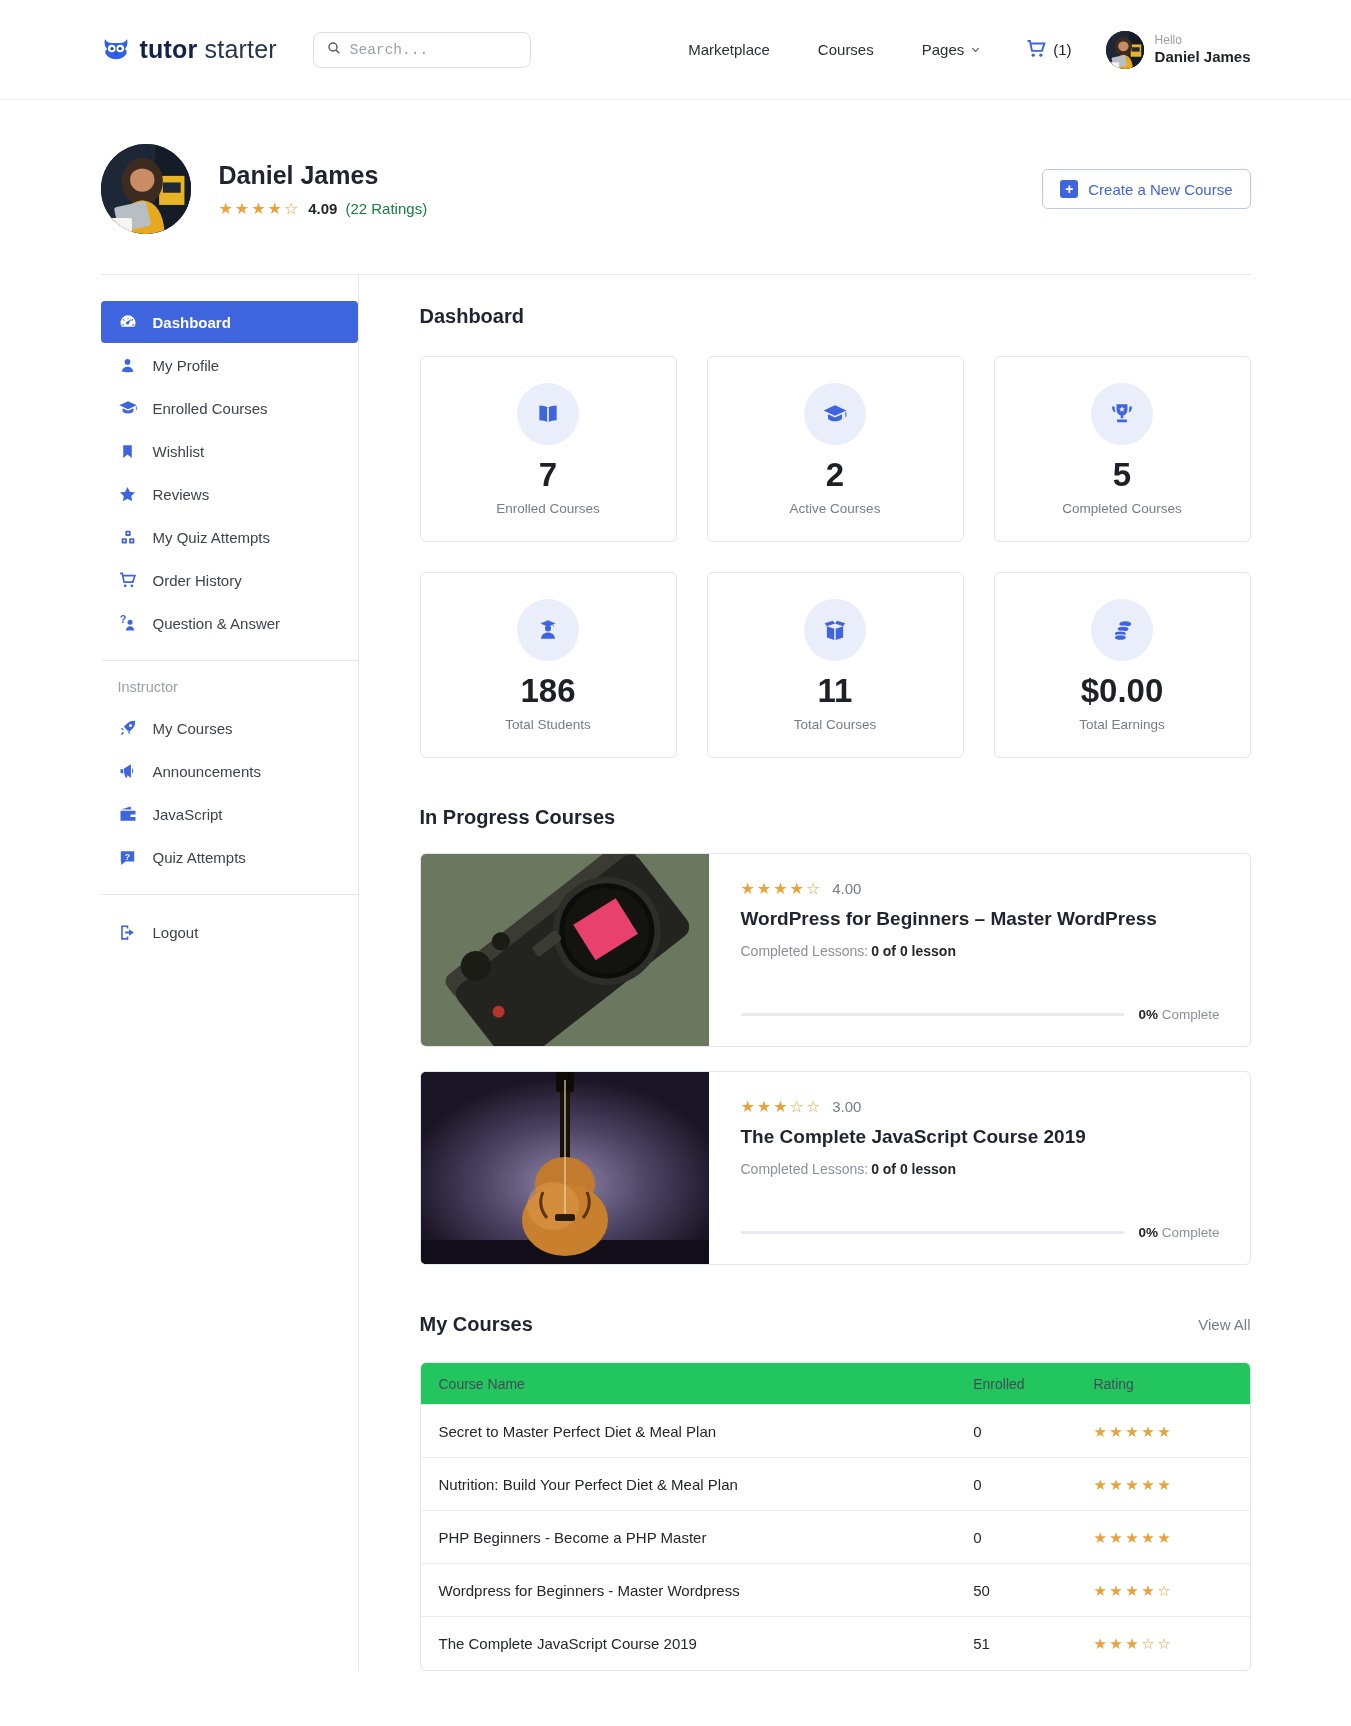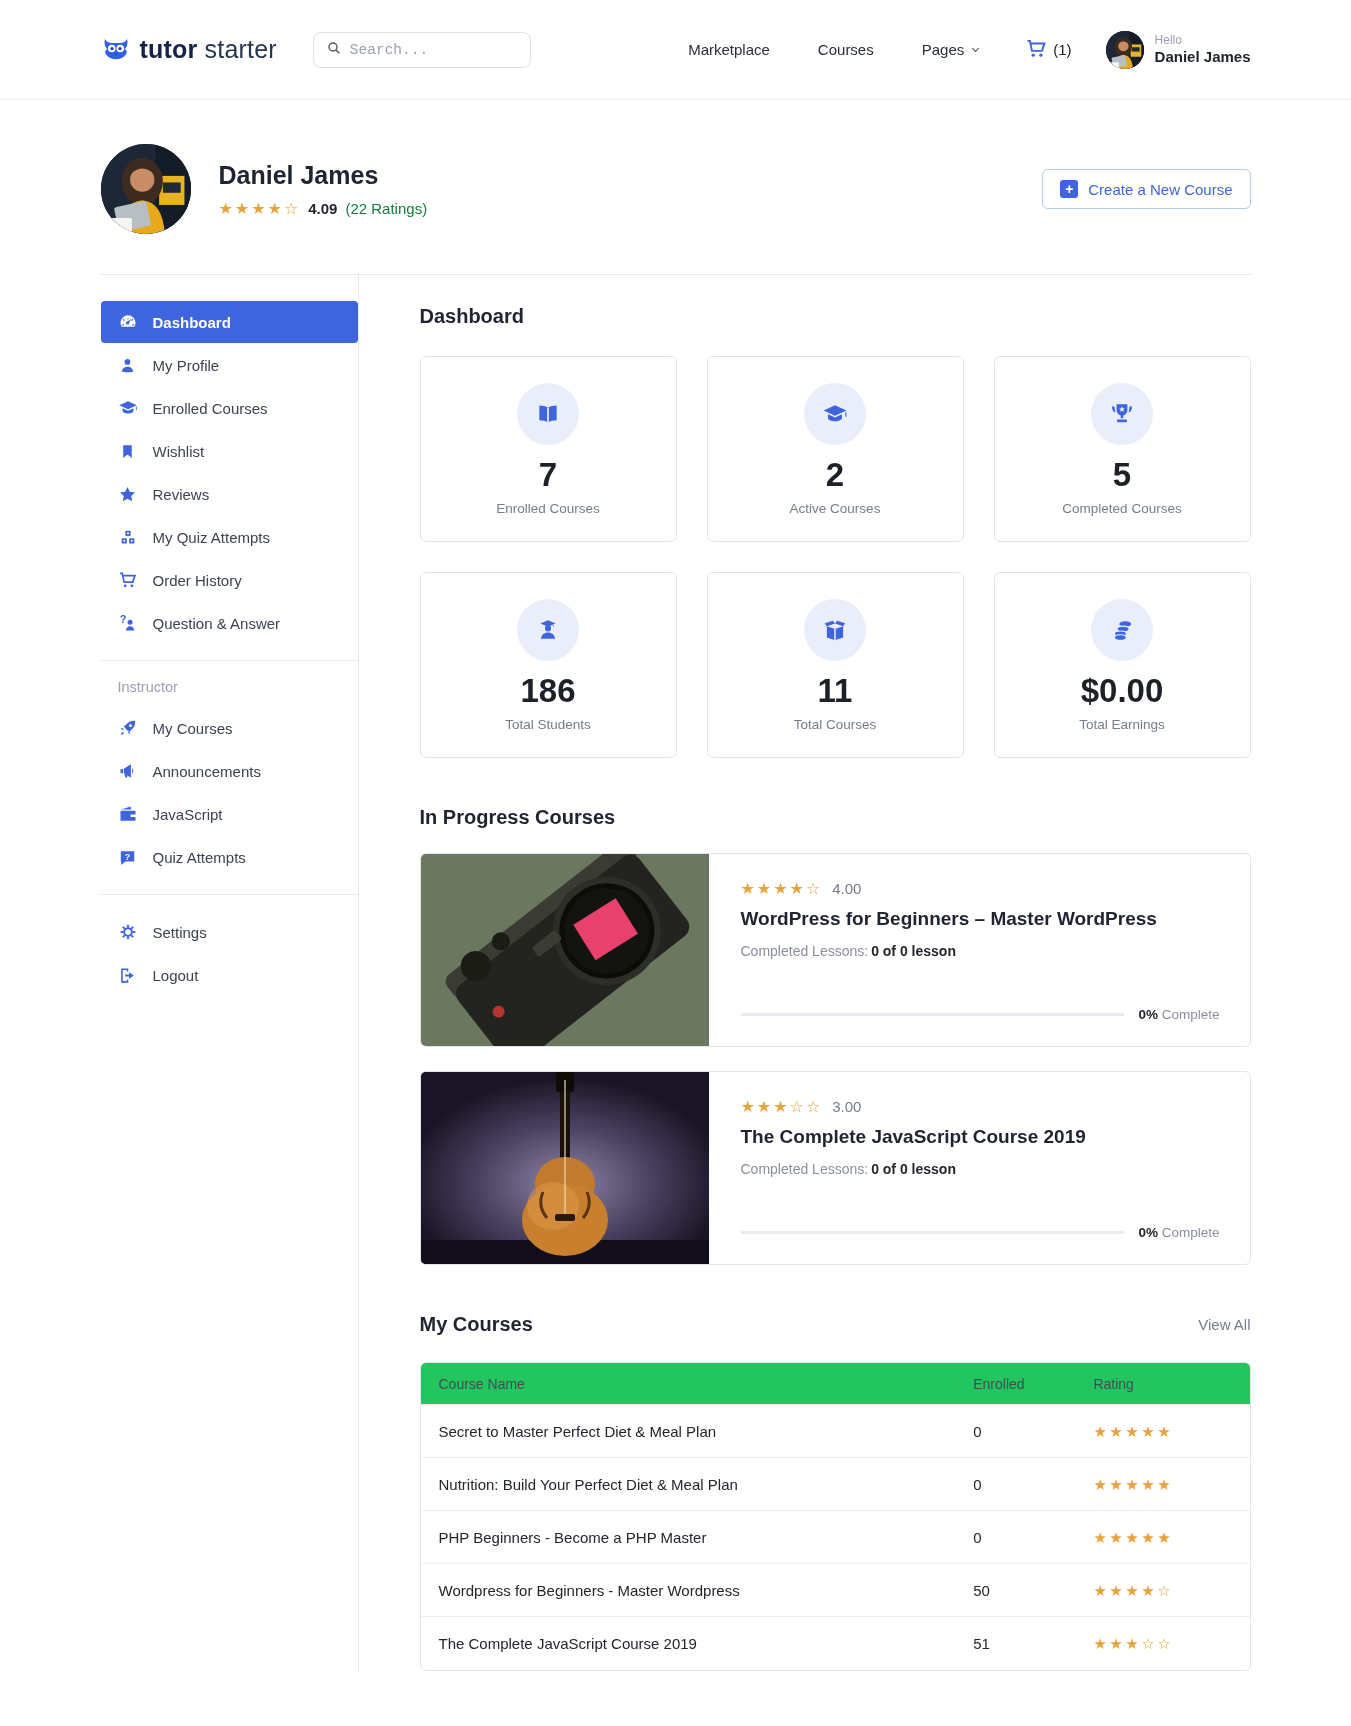--- a/index.html
+++ b/index.html
@@ -339,29 +339,20 @@
             <svg width="19" height="19" viewBox="0 0 24 24">
               <path fill="currentColor" d="M3.5 4h17v13h-11L4 21.5V17h-.5z"></path>
               <text x="8.6" y="14.6" font-size="11" font-weight="bold" fill="#fff" font-family="sans-serif">?</text>
             </svg>
           </span>
         <span>Quiz Attempts</span>
       </div>
 
       <div class="side-div"></div>
 
-      <div class="side-item">
-        <span class="ic">
-            <svg width="20" height="20" viewBox="0 0 24 24" fill="none" stroke="currentColor" stroke-width="2.4">
-              <circle cx="12" cy="12" r="4.6"></circle>
-              <path d="M12 3.2v3M12 17.8v3M3.2 12h3M17.8 12h3M5.8 5.8l2.1 2.1M16.1 16.1l2.1 2.1M18.2 5.8l-2.1 2.1M7.9 16.1l-2.1 2.1"></path>
-            </svg>
-          </span>
-        <span>Settings</span>
-      </div>
       <div class="side-item">
         <span class="ic">
             <svg width="19" height="19" viewBox="0 0 24 24">
               <path fill="currentColor" d="M4 3h9v4h-2V5H6v14h5v-2h2v4H4z"></path>
               <path fill="currentColor" d="M14 8l6 4-6 4v-2.8H9v-2.4h5z"></path>
             </svg>
           </span>
         <span>Logout</span>
       </div>
     </aside>

